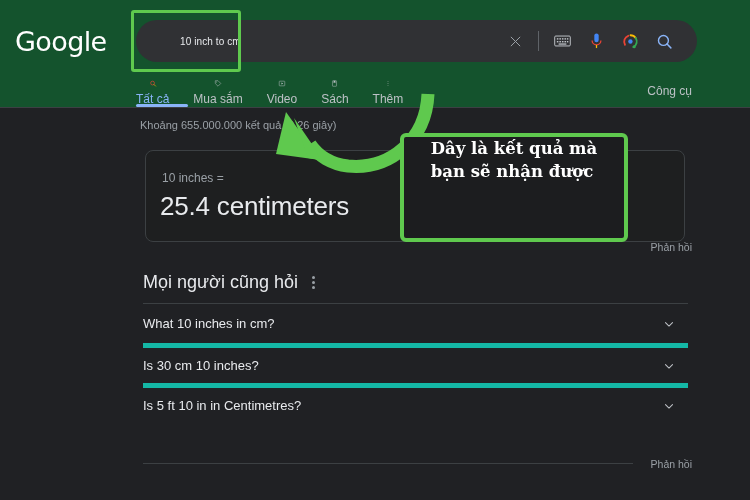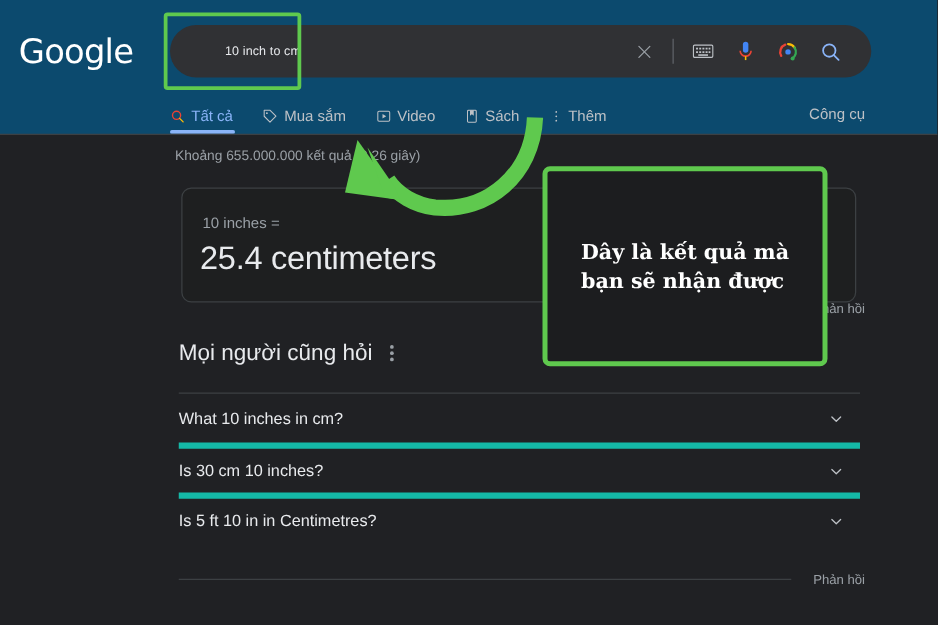--- a/index.html
+++ b/index.html
@@ -19,21 +19,21 @@
     height: 500px;
     background: #202124;
   }
 
   
   .header {
     position: absolute;
     left: 0; top: 0;
     width: 750px;
     height: 108px;
-    background: #0c4a6e;
+    background: #14532d;
   }
 
   .header-divider {
     position: absolute;
     left: 0; top: 107px;
     width: 750px;
     height: 1px;
     background: #3c4043;
   }
 
@@ -121,20 +121,21 @@
     align-items: center;
     gap: 5px;
     font-size: 12px;
     color: #bdc1c6;
     padding: 0 14px 0 0;
     margin-right: 10px;
     cursor: pointer;
     white-space: nowrap;
     position: relative;
     height: 26px;
+    flex-direction: column;
   }
 
   .tab.active { color: #8ab4f8; }
 
   .tab-underline {
     position: absolute;
     left: 136px; top: 104px;
     width: 52px;
     height: 3px;
     background: #8ab4f8;
@@ -222,21 +223,21 @@
   }
   .paa-kebab span {
     width: 3px; height: 3px;
     border-radius: 50%;
     background: #9aa0a6;
     display: block;
   }
 
   .paa-list {
     position: absolute;
-    left: 143px; top: 314px;
+    left: 143px; top: 303px;
     width: 545px;
   }
 
   .paa-item {
     position: relative;
     height: 40px;
     display: flex;
     align-items: center;
     justify-content: space-between;
     border-top: 5px solid #14b8a6;
@@ -270,29 +271,27 @@
     font-size: 10.5px;
     color: #9aa0a6;
     cursor: pointer;
   }
 
   
   .anno-box {
     position: absolute;
     left: 400px; top: 133px;
     width: 228px;
-    height: 160px;
+    height: 109px;
     border: 4px solid #5FC94E;
     border-radius: 6px;
     background: #1c1d1f;
     display: flex;
-    align-items: center;
     justify-content: center;
     z-index: 40;
-    margin-left: 34px;
   }
 
   .anno-text {
     font-family: "DejaVu Serif", "Liberation Serif", serif;
     font-size: 16.5px;
     font-weight: 700;
     color: #ffffff;
     line-height: 1.42;
     text-align: left;
     padding: 0 6px;

